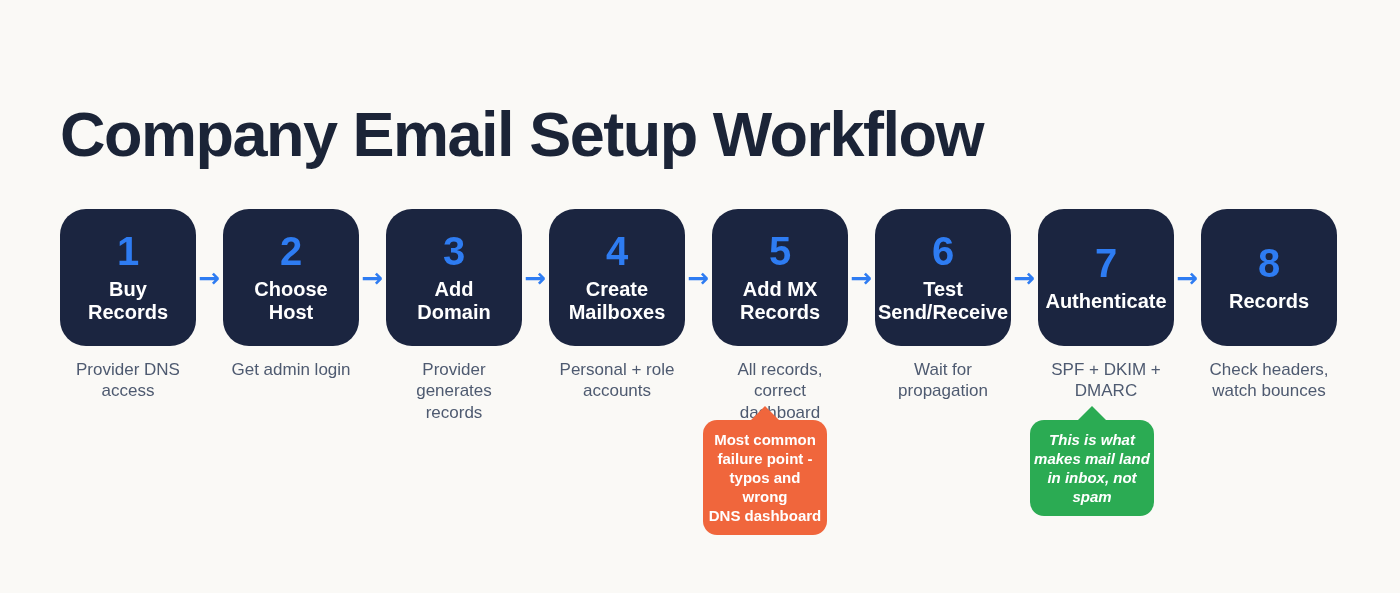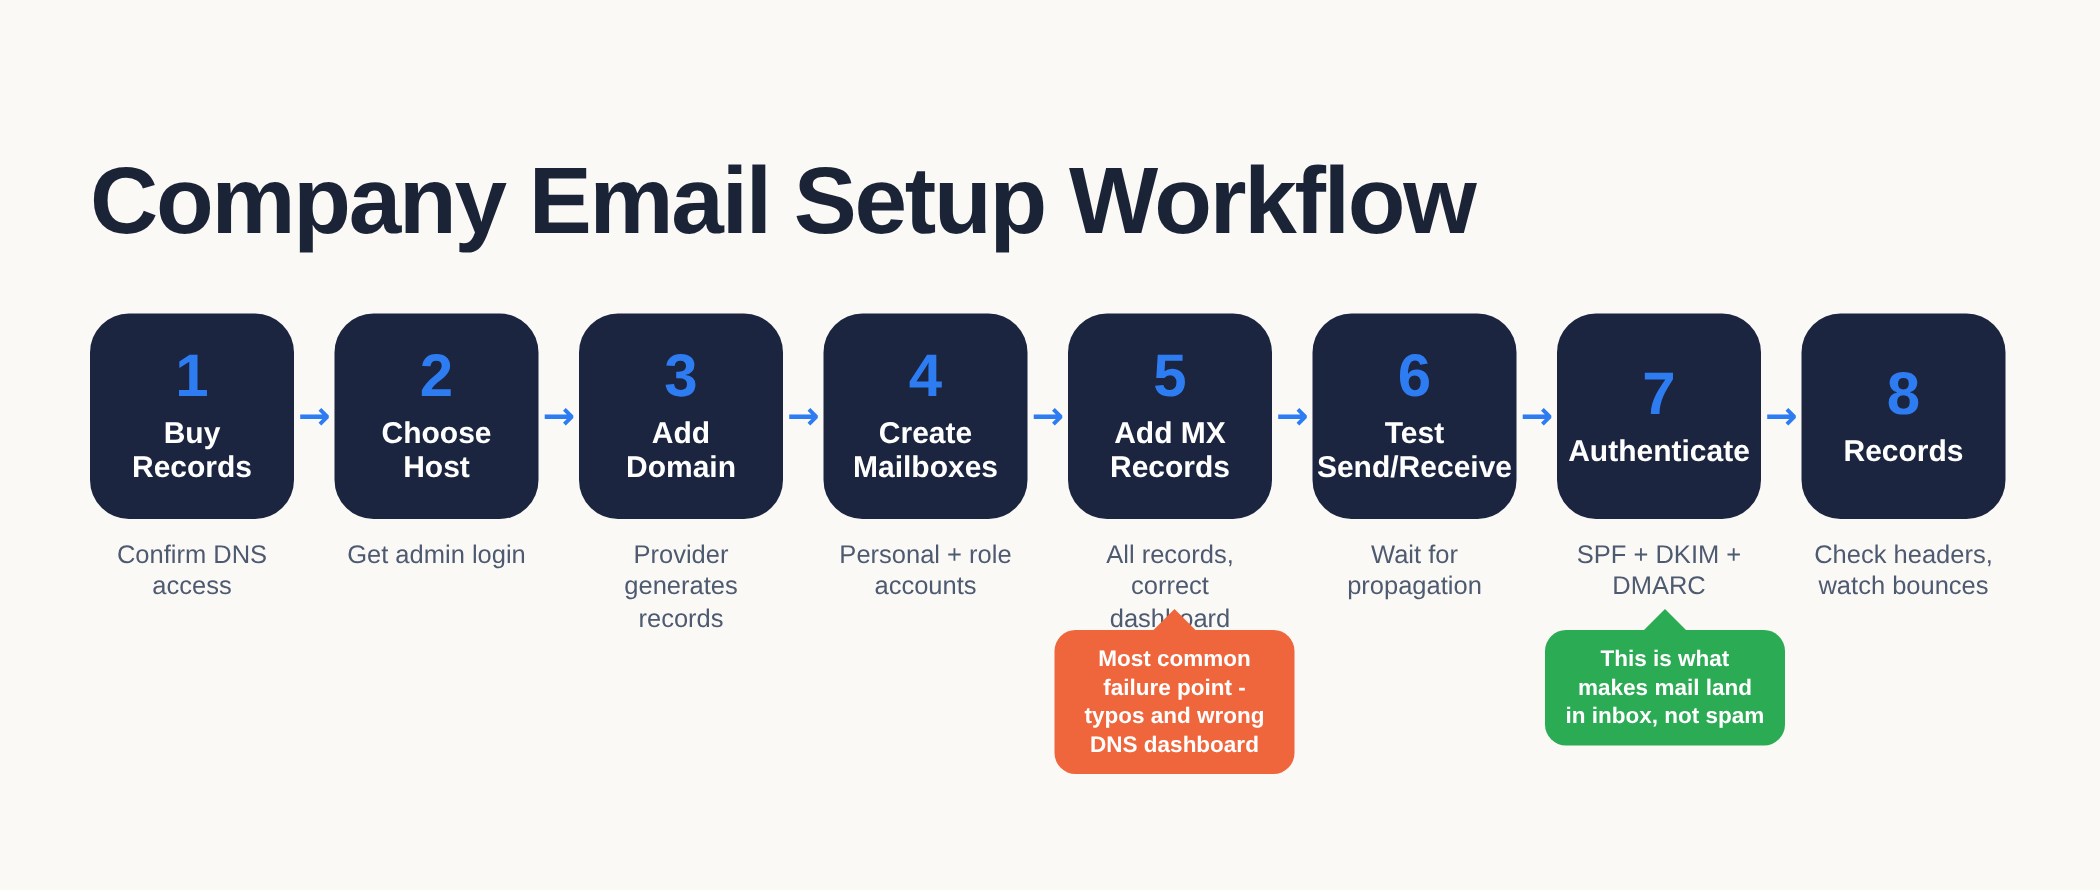--- a/index.html
+++ b/index.html
@@ -78,21 +78,21 @@
     justify-content: center;
     color: var(--accent_blue, #2e7cf2);
     font-size: 26px;
     font-weight: bold;
     font-family: "DejaVu Sans", sans-serif;
     flex-shrink: 0;
   }
   .callout {
     position: absolute;
     top: 406px;
-    width: 160px;
+    width: 124px;
     text-align: center;
   }
   .pointer {
     width: 0;
     height: 0;
     margin: 0 auto;
     border-left: 14px solid transparent;
     border-right: 14px solid transparent;
   }
   .bubble {
@@ -102,38 +102,38 @@
     font-weight: bold;
     font-size: 15px;
     line-height: 19px;
     white-space: pre-line;
   }
   .callout-warning { left: 703px; }
   .callout-warning .pointer { border-bottom: 14px solid var(--callout_warning, #f0663c); }
   .callout-warning .bubble { background: var(--callout_warning, #f0663c); }
   .callout-success { left: 1030px; }
   .callout-success .pointer { border-bottom: 14px solid var(--callout_success, #2bab53); }
-  .callout-success .bubble { background: var(--callout_success, #2bab53); }
+  .callout-success .bubble { background: var(--callout_success, #2bab53); font-style: italic; }
 </style>
 </head>
 <body style="--background: #faf9f6; --title_text: #1b2437; --card_bg: #1b2540; --accent_blue: #2e7cf2; --label_text: #ffffff; --subtitle_text: #4e5a70; --callout_warning: #f0663c; --callout_success: #2bab53; --callout_text: #ffffff;">
 
 <div class="canvas">
 
   <h1 class="page-title">Company Email Setup Workflow</h1>
 
   <div class="flow">
 
     <div class="step">
       <div class="card">
         <div class="num">1</div>
         <div class="label">Buy
 Records</div>
       </div>
-      <div class="sub">Confirm DNS access</div>
+      <div class="sub">Provider DNS access</div>
     </div>
 
     <div class="arrow">→</div>
 
     <div class="step">
       <div class="card">
         <div class="num">2</div>
         <div class="label">Choose
 Host</div>
       </div>

